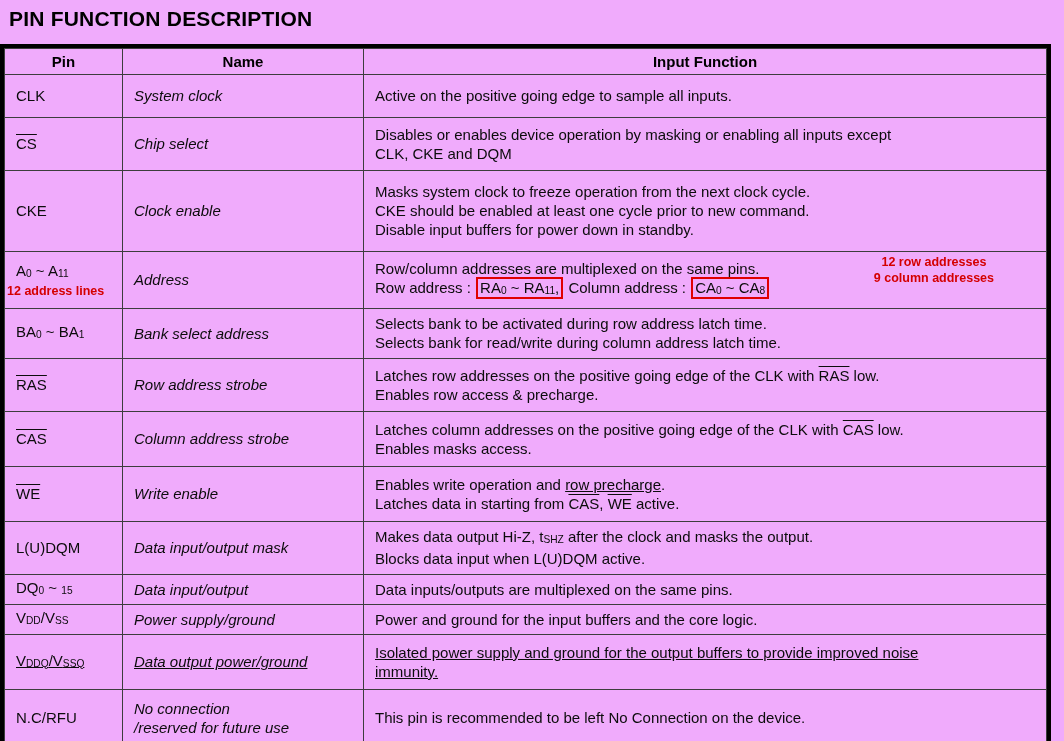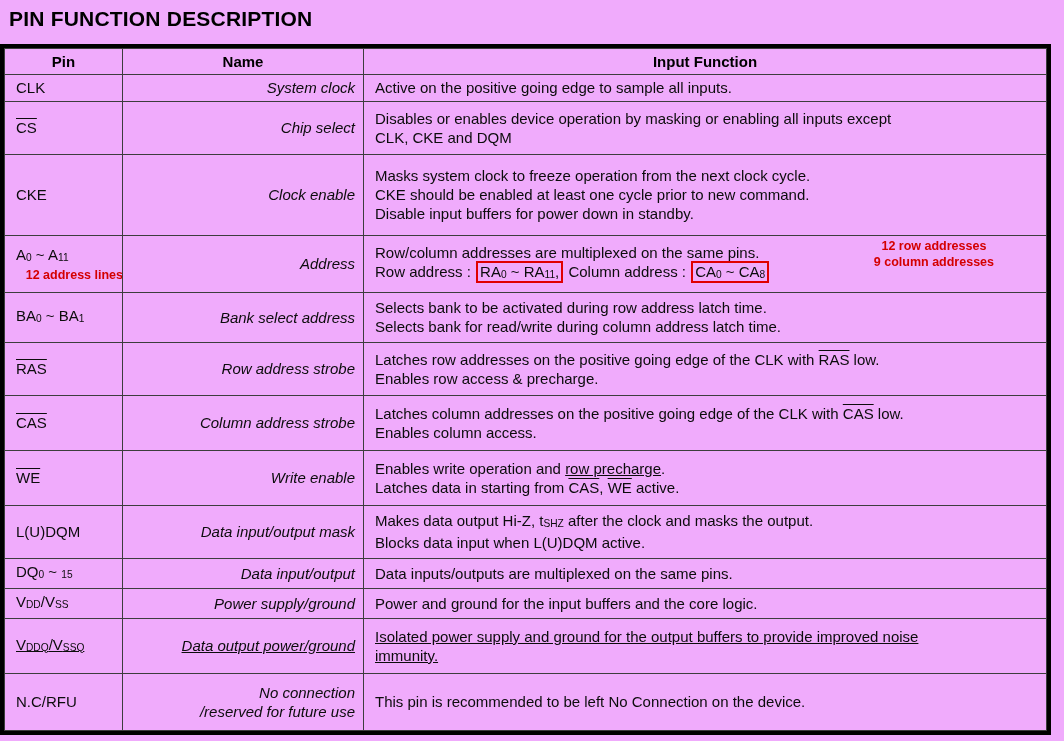--- a/index.html
+++ b/index.html
@@ -23,32 +23,32 @@
   table.pinfn col.c-pin{width:118px;}
   table.pinfn col.c-name{width:241px;}
   table.pinfn th, table.pinfn td{
     border:1px solid #3d3d3d;vertical-align:middle;
     padding:3px 8px 4px 11px;overflow:hidden;
   }
   table.pinfn th{
     text-align:center;font-weight:bold;padding:2px 4px;color:#000;
   }
   td.func-cell{position:relative;padding-left:9px;}
-  td.name-cell{font-style:italic;text-align:right;}
+  td.name-cell{font-style:italic;}
   .line{white-space:nowrap;}
   .sub{font-size:0.68em;vertical-align:-0.12em;}
   .over{text-decoration:overline;}
   .under{text-decoration:underline;}
   .redbox{
     border:2px solid var(--red-box,#e00000);
     padding:0 2px 1px 2px;margin:0 1px;
   }
   .pin-note{
     color:var(--red-note,#d40000);font-weight:bold;font-size:12.5px;
-    line-height:14px;text-align:right;margin:1px -9px 0 -9px;white-space:nowrap;
+    line-height:14px;text-align:left;margin:1px -9px 0 -9px;white-space:nowrap;
   }
   .func-note{
     position:absolute;top:2px;right:52px;text-align:center;
     color:var(--red-note,#d40000);font-weight:bold;font-size:12.5px;line-height:16px;
     white-space:nowrap;
   }
 </style>
 </head>
 <body>
 
@@ -63,21 +63,21 @@
           <col class="c-func">
       </colgroup>
       <thead>
         <tr style="height: 26px;">
           <th>Pin</th>
           <th>Name</th>
           <th>Input Function</th>
         </tr>
       </thead>
       <tbody id="tbody">
-          <tr style="height: 27px;">
+          <tr style="height: 43px;">
             <td class="pin-cell">
               <div class="line">CLK</div>
             </td>
             <td class="name-cell">
               <div class="line">System clock</div>
             </td>
             <td class="func-cell">
               <div class="line">Active on the positive going edge to sample all inputs.</div>
             </td>
           </tr>
@@ -149,21 +149,21 @@
           </tr>
           <tr style="height: 55px;">
             <td class="pin-cell">
               <div class="line"><span class="over">CAS</span></div>
             </td>
             <td class="name-cell">
               <div class="line">Column address strobe</div>
             </td>
             <td class="func-cell">
               <div class="line">Latches column addresses on the positive going edge of the CLK with <span class="over">CAS</span> low.</div>
-              <div class="line">Enables column access.</div>
+              <div class="line">Enables masks access.</div>
             </td>
           </tr>
           <tr style="height: 55px; margin-left: 8px;">
             <td class="pin-cell">
               <div class="line"><span class="over">WE</span></div>
             </td>
             <td class="name-cell">
               <div class="line">Write enable</div>
             </td>
             <td class="func-cell">

